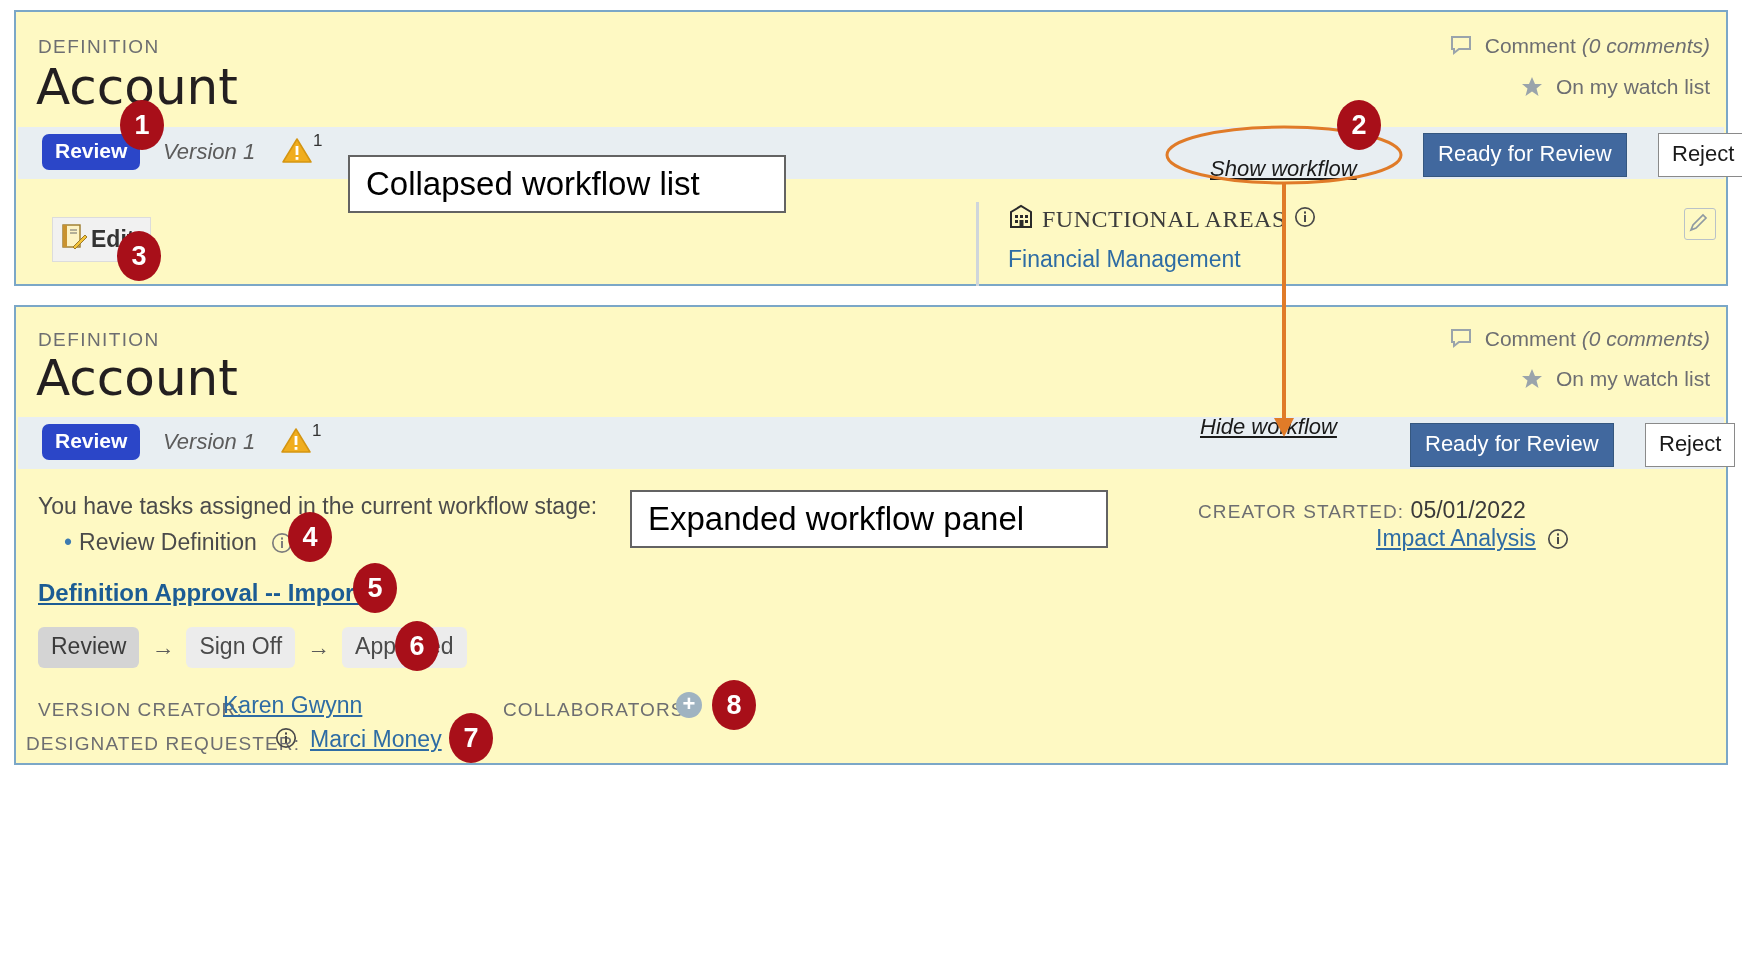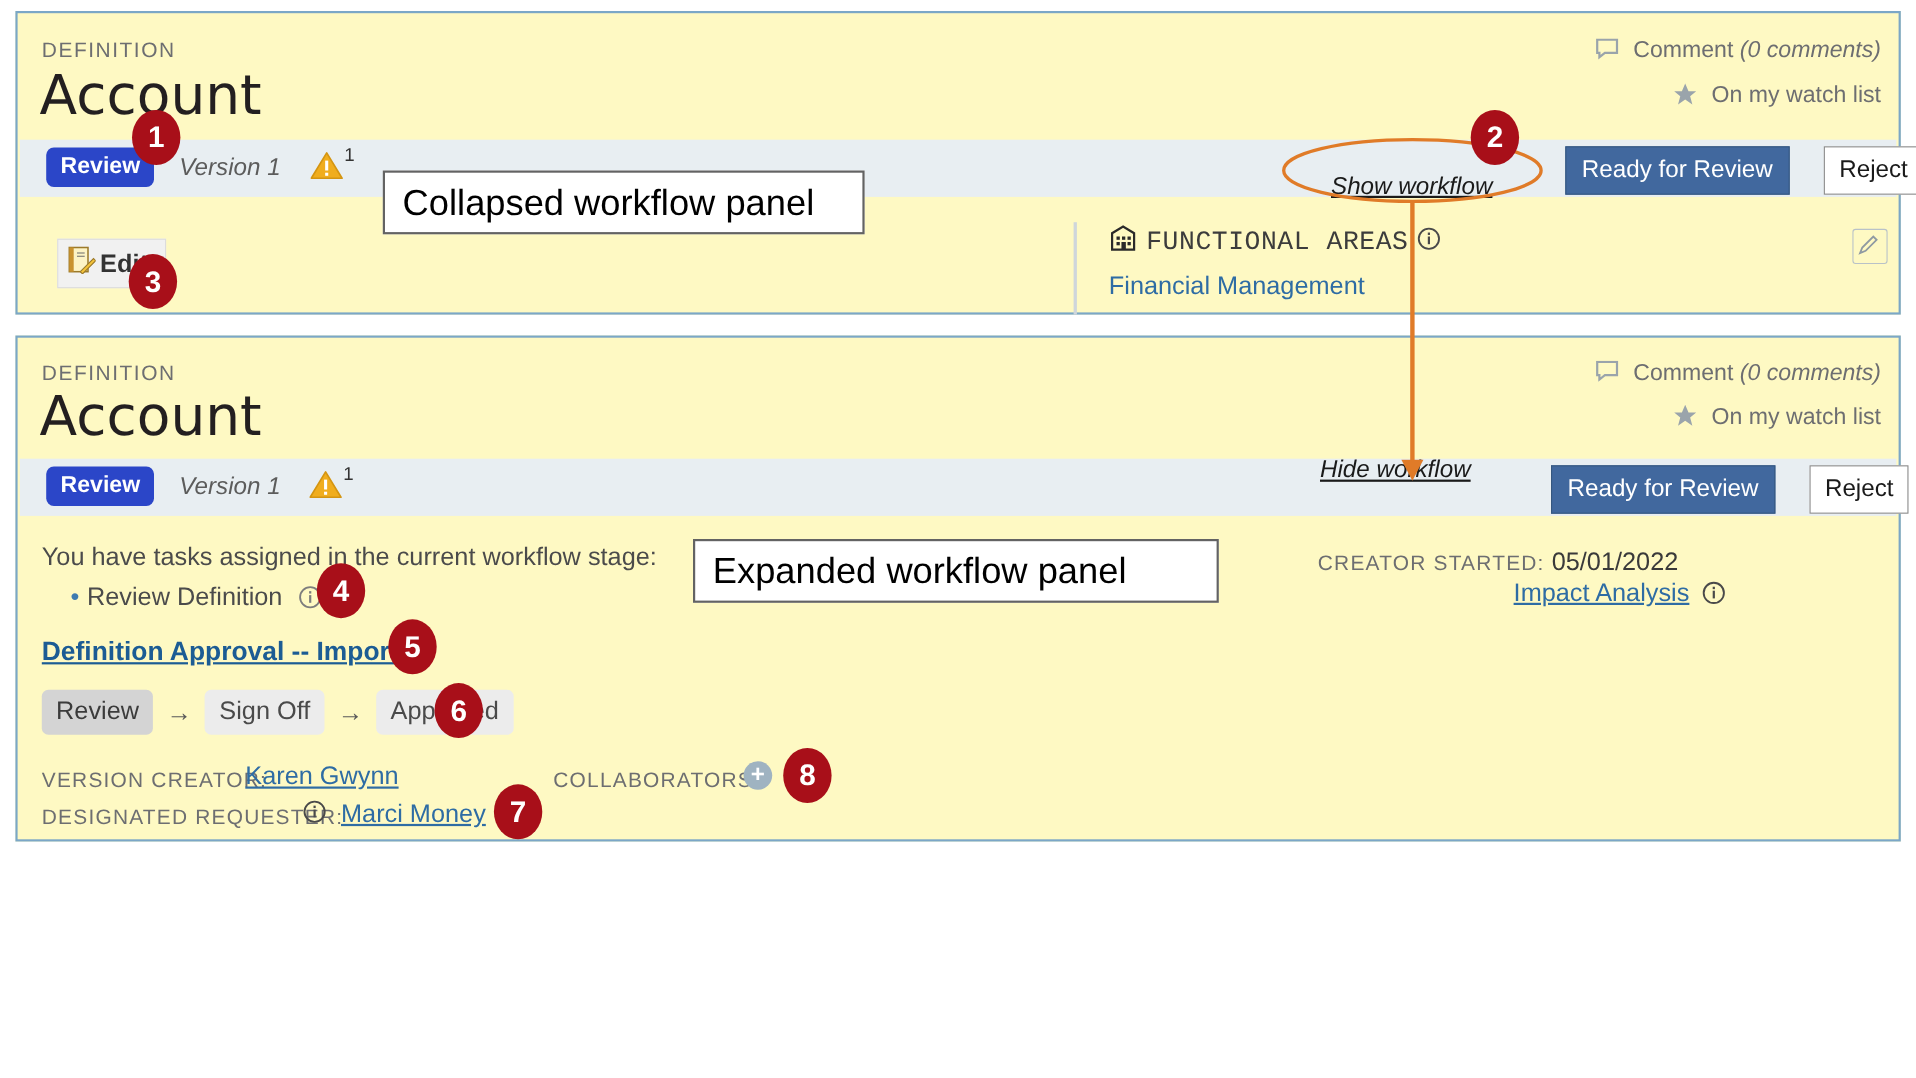--- a/index.html
+++ b/index.html
@@ -137,21 +137,21 @@
   }
   .fa-head {
     position: absolute;
     font-size: 24px;
     color: #3c3c3c;
     letter-spacing: 0.5px;
     white-space: nowrap;
     display: flex;
     align-items: center;
     gap: 8px;
-    font-family: Liberation Mono, monospace;
+    font-family: Liberation Serif, serif;
   }
   .fa-value {
     position: absolute;
     font-size: 23px;
     color: #2e6ca4;
     font-family: "Liberation Sans", sans-serif;
   }
   .pencil-box {
     position: absolute;
     width: 30px; height: 30px;
@@ -418,21 +418,21 @@
       <span class="stage-chip current">Review</span>
       <span class="stage-arrow">→</span>
       <span class="stage-chip">Sign Off</span>
       <span class="stage-arrow">→</span>
       <span class="stage-chip">Approved</span>
     </div>
 
     <div class="kv-label" style="left:22px; top:392px;">VERSION CREATOR:</div>
     <div class="kv-link" style="left:207px; top:385px;">Karen Gwynn</div>
 
-    <div class="kv-label" style="left:22px; top:426px;">DESIGNATED REQUESTER:</div>
+    <div class="kv-label" style="left:10px; top:426px;">DESIGNATED REQUESTER:</div>
     <div style="position:absolute; left:259px; top:420px;">
       <svg width="22" height="22" viewBox="0 0 22 22">
           <circle cx="11" cy="11" r="9.2" fill="none" stroke="#4a4a4a" stroke-width="1.7"></circle>
           <rect x="10" y="9" width="2" height="7" fill="#4a4a4a"></rect>
           <rect x="10" y="5.4" width="2" height="2.2" fill="#4a4a4a"></rect>
         </svg>
     </div>
     <div class="kv-link" style="left:294px; top:419px;">Marci Money</div>
 
     <div class="kv-label" style="left:487px; top:392px;">COLLABORATORS:</div>
@@ -453,21 +453,21 @@
       </span>
     </div>
   </div>
 
   <svg id="orange-overlay">
     <ellipse cx="1284" cy="155" rx="117" ry="28" fill="none" stroke="#e07b28" stroke-width="3"></ellipse>
     <line x1="1284" y1="183" x2="1284" y2="424" stroke="#e07b28" stroke-width="4"></line>
     <polygon points="1284,437 1274,418 1294,418" fill="#e07b28"></polygon>
   </svg>
 
-  <div class="callout" style="left:348px; top:155px; width:438px; height:58px;">Collapsed workflow panel</div>
+  <div class="callout" style="left:348px; top:155px; width:438px; height:58px;">Collapsed workflow list</div>
   <div class="callout" style="left:630px; top:490px; width:478px; height:58px;">Expanded workflow panel</div>
 
   <div class="marker" style="left:120px; top:100px;">1</div>
   <div class="marker" style="left:1337px; top:100px;">2</div>
   <div class="marker" style="left:117px; top:231px;">3</div>
   <div class="marker" style="left:288px; top:512px;">4</div>
   <div class="marker" style="left:353px; top:563px;">5</div>
   <div class="marker" style="left:395px; top:621px;">6</div>
   <div class="marker" style="left:449px; top:713px;">7</div>
   <div class="marker" style="left:712px; top:680px;">8</div>

